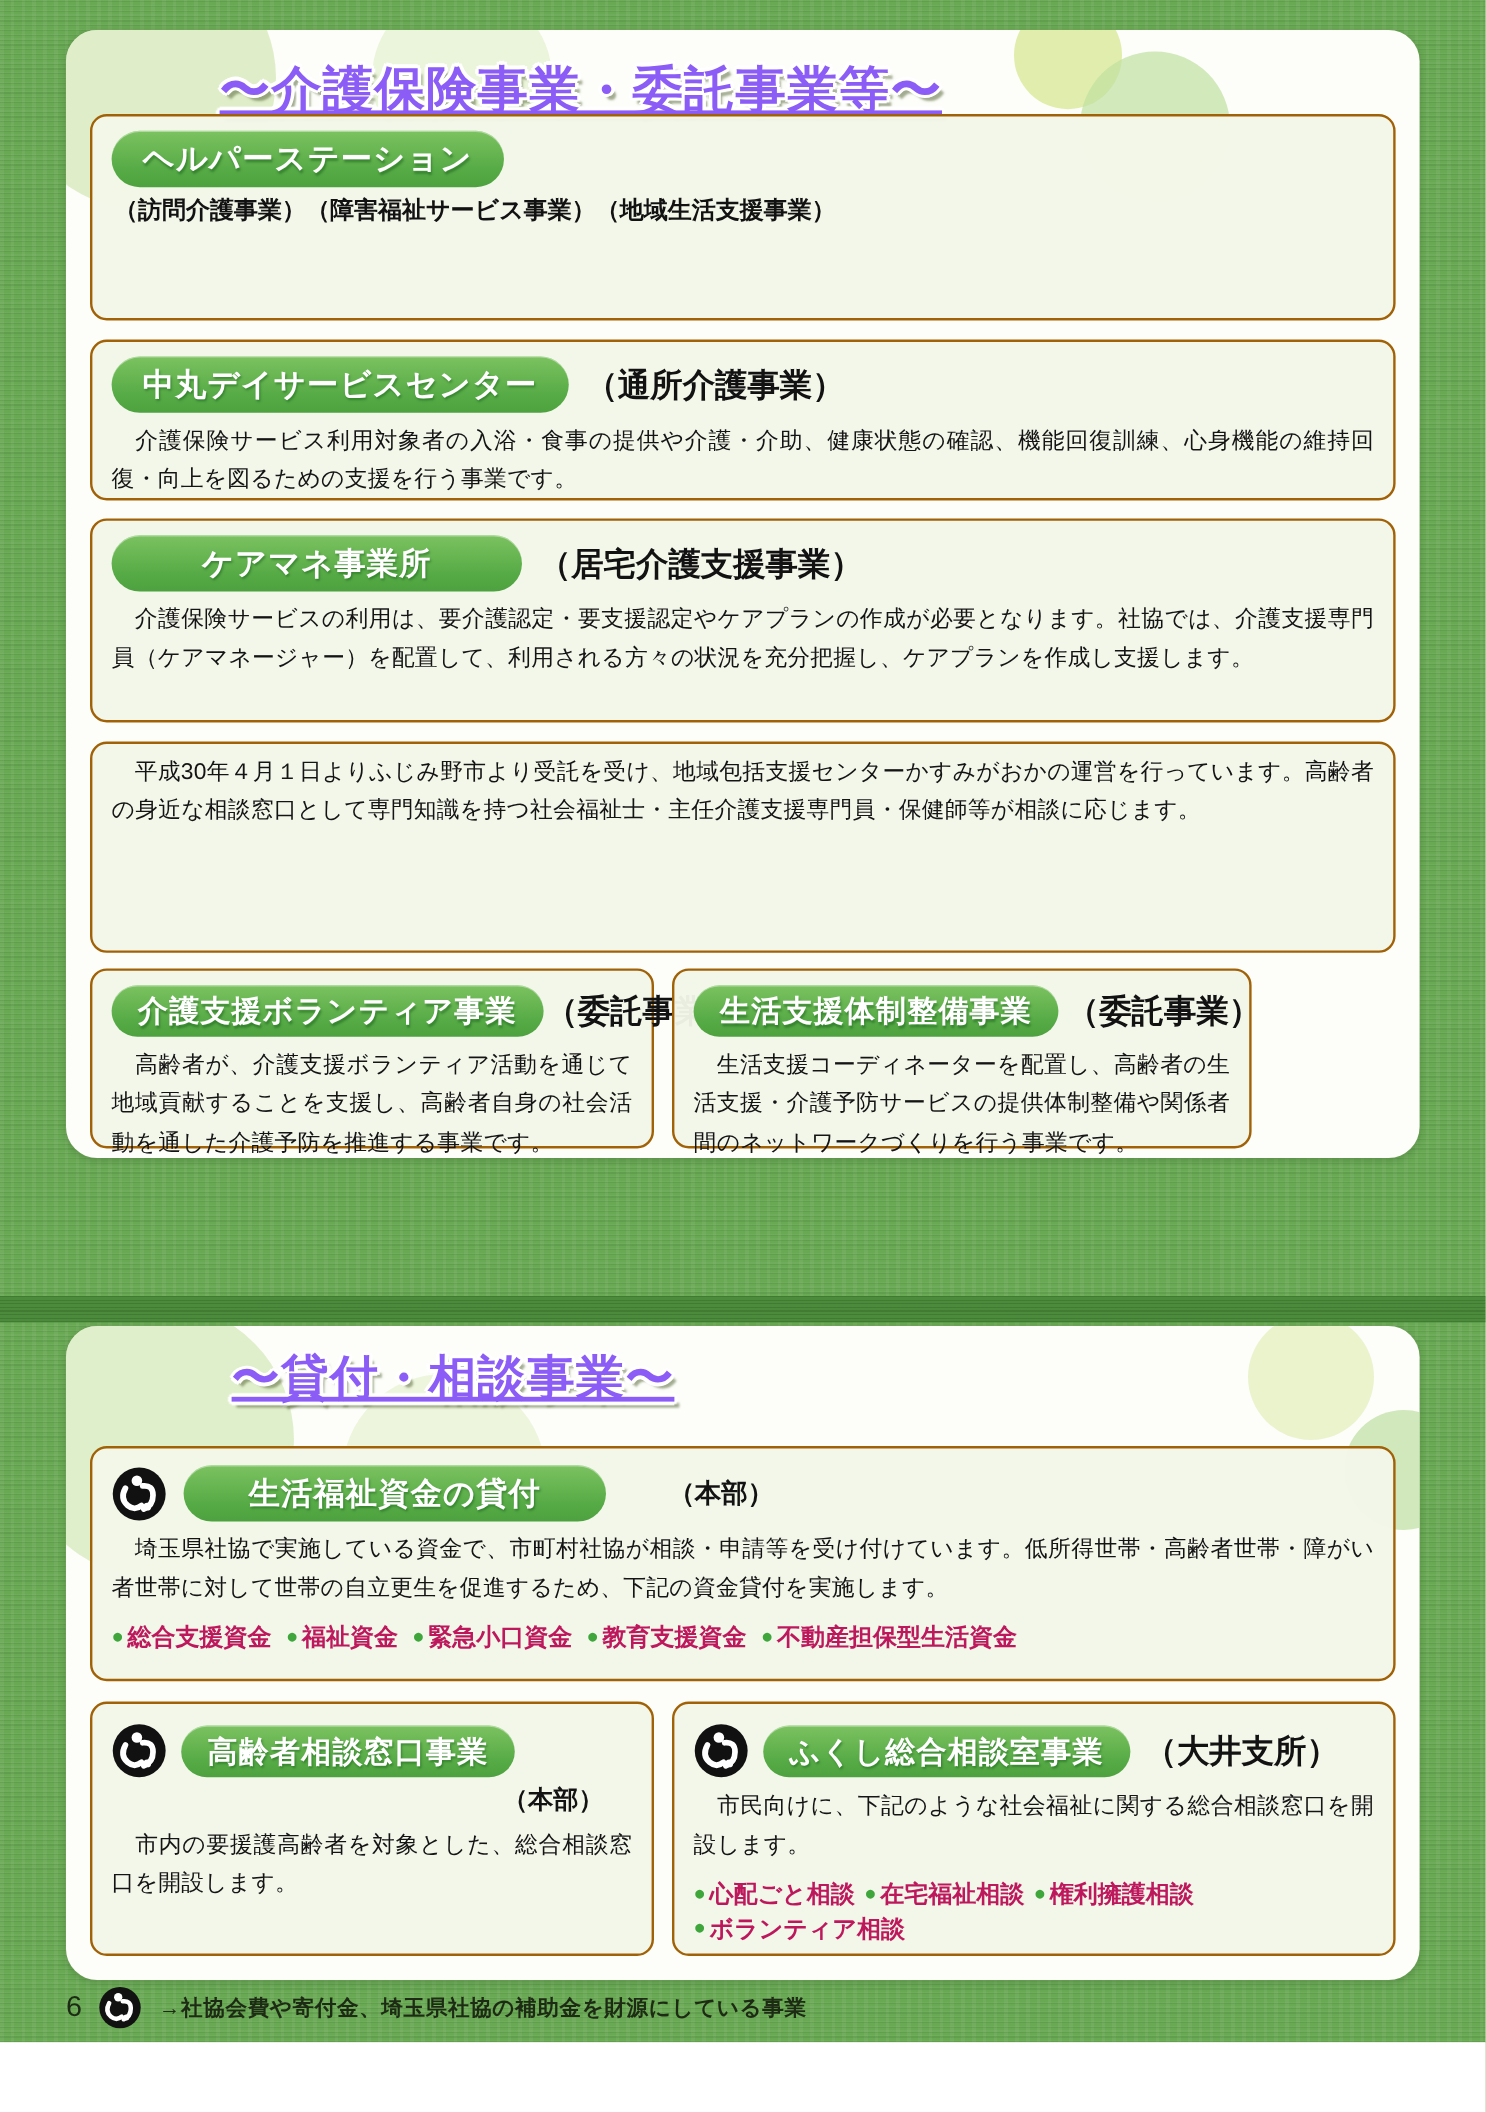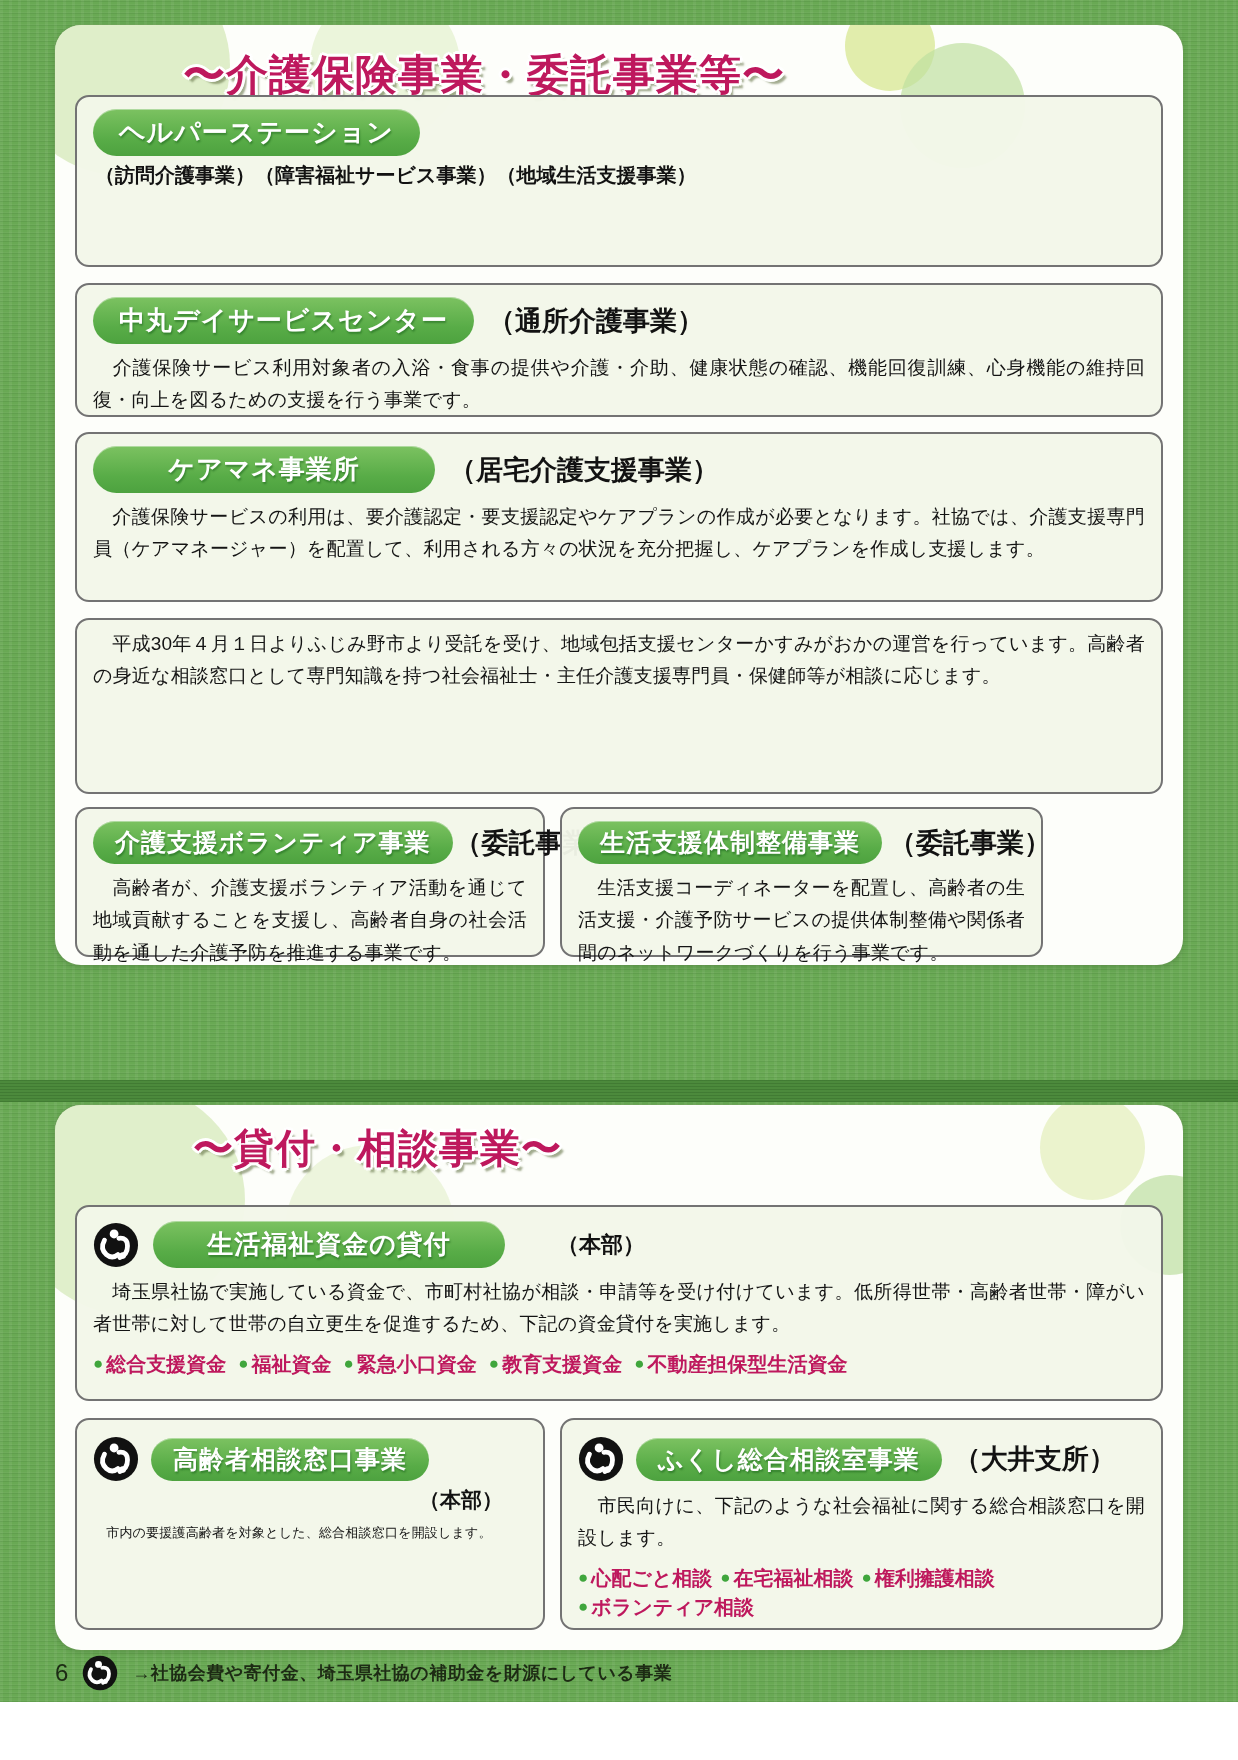--- a/index.html
+++ b/index.html
@@ -27,34 +27,35 @@
   .panel{
     position:absolute;background:#fdfefa;border-radius:26px;overflow:hidden;
     box-shadow:0 0 0 1px rgba(120,160,90,0.25), 0 2px 6px rgba(40,80,30,0.25);
   }
   #panel1{left:55px;top:25px;width:1128px;height:940px;}
   #panel2{left:55px;top:1105px;width:1128px;height:545px;}
 
   .deco{position:absolute;border-radius:50%;}
 
   .sec-title{
-    position:absolute;margin:0;font-weight:bold;color:#be185d;letter-spacing:1px;
+    position:absolute;margin:0;font-weight:bold;color:#8b5cf6;letter-spacing:1px;
     text-shadow:
       -2px -2px 0 #fff, 2px -2px 0 #fff, -2px 2px 0 #fff, 2px 2px 0 #fff,
       -3px 0 0 #fff, 3px 0 0 #fff, 0 -3px 0 #fff, 0 3px 0 #fff,
       4px 5px 2px rgba(100,115,70,0.6);
     white-space:nowrap;
+    text-decoration:underline;
   }
   #panel1 .sec-title{left:128px;top:22px;font-size:42px;}
   #panel2 .sec-title{left:138px;top:16px;font-size:40px;}
 
   .box{
     position:absolute;left:20px;width:1088px;
     background:rgba(243,247,233,0.96);
-    border:2px solid #737373;border-radius:14px;box-sizing:border-box;
+    border:2px solid #a16207;border-radius:14px;box-sizing:border-box;
   }
   #box1{top:70px;height:172px;}
   #box2{top:258px;height:134px;}
   #box3{top:407px;height:170px;}
   #box4{top:593px;height:176px;}
   #box5{top:782px;height:150px;width:470px;}
   #box6{top:782px;height:150px;left:505px;width:483px;}
 
   .hdr{display:flex;align-items:center;gap:14px;margin:12px 14px 2px 16px;}
   .pill{
@@ -185,21 +186,21 @@
     </div>
 
     <div class="box" style="top:313px;height:212px;width:470px;">
       <div class="hdr" style="margin-top:16px;gap:12px;">
         <svg class="logo" viewBox="0 0 48 48">
             <use href="#shakyo-mark"></use>
           </svg>
         <span class="pill small">高齢者相談窓口事業</span>
       </div>
       <div class="tag-line">（本部）</div>
-      <div class="body-text" style="font-size:13px;">　市内の要援護高齢者を対象とした、総合相談窓口を開設します。</div>
+      <div class="body-text" style="font-size:19px;">　市内の要援護高齢者を対象とした、総合相談窓口を開設します。</div>
     </div>
 
     <div class="box" style="top:313px;left:505px;width:603px;height:212px;">
       <div class="hdr" style="margin-top:16px;gap:12px;">
         <svg class="logo" viewBox="0 0 48 48">
             <use href="#shakyo-mark"></use>
           </svg>
         <span class="pill small">ふくし総合相談室事業</span>
         <span class="tag">（大井支所）</span>
       </div>

